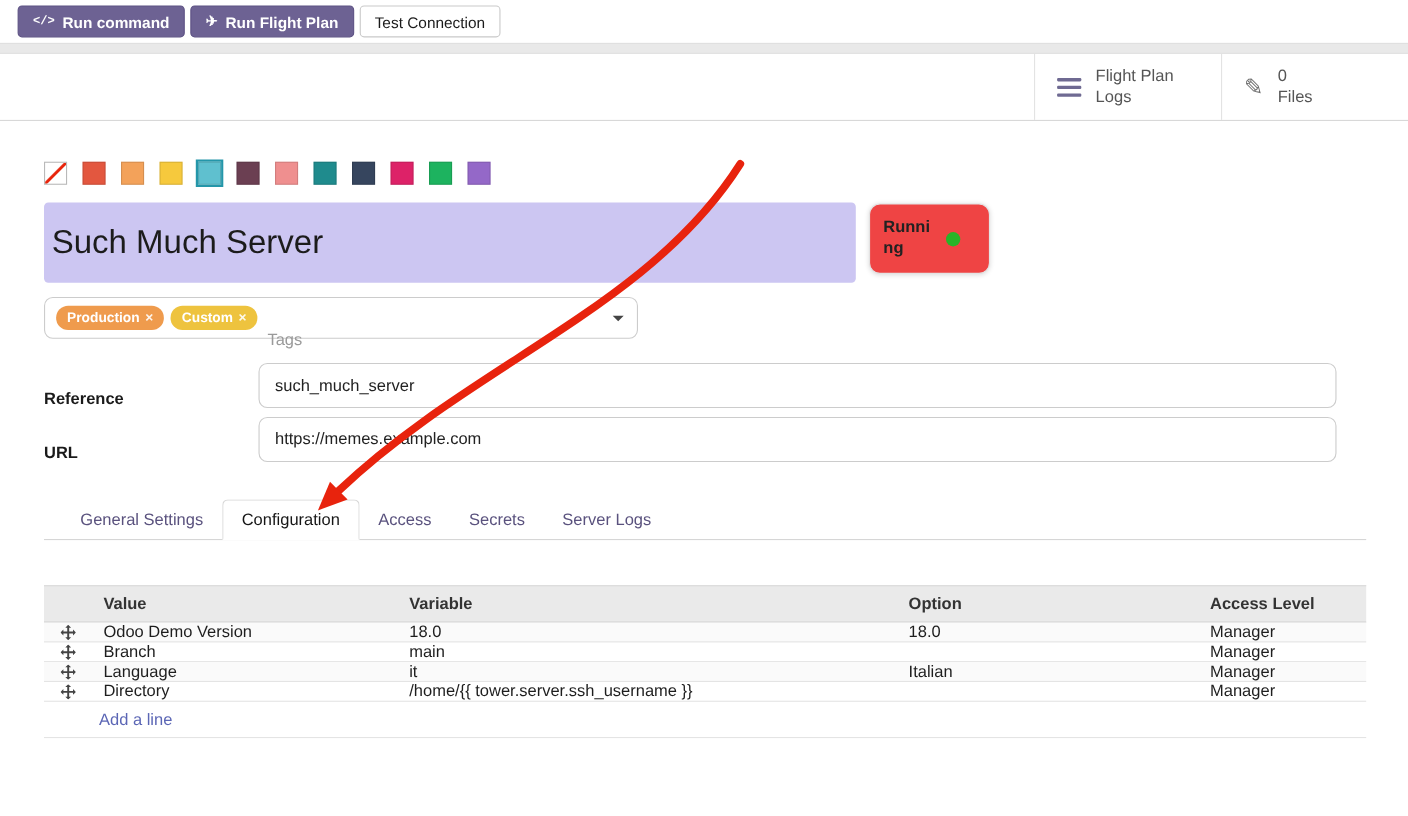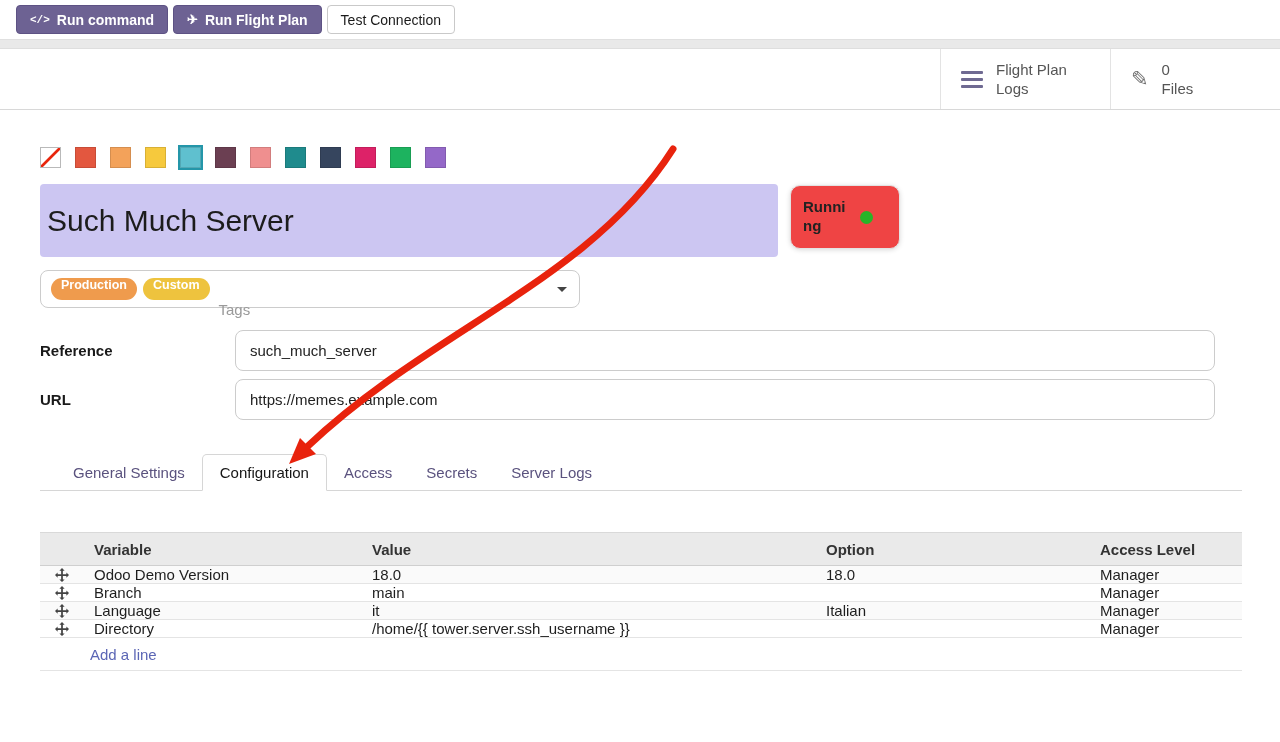--- a/index.html
+++ b/index.html
@@ -39,27 +39,27 @@
   .name-input { width: 738px; height: 73px; background: #ccc6f2; border-radius: 4px;
     display: flex; align-items: center; padding: 0 7px; font-size: 30px; color: #1c1c1c; cursor: text; }
   .status-card { width: 110px; height: 64px; background: #ef4444; border: 1px solid #e3e3e3; border-radius: 10px;
     box-shadow: 0 1px 5px rgba(0,0,0,.15); display: flex; align-items: center; padding: 0 12px; gap: 9px; margin-top: 1px; cursor: pointer; }
   .status-text { font-weight: 700; font-size: 15px; color: #222; width: 48px; line-height: 1.25; word-break: break-all; }
   .status-dot { width: 13px; height: 13px; border-radius: 50%; flex: 0 0 auto; }
   
   .tags-field { margin-top: 13px; width: 540px; height: 38px; border: 1px solid #ccc; border-radius: 8px;
     display: flex; align-items: center; padding: 0 12px 0 10px; gap: 6px; cursor: text; }
   .tag-pill { display: inline-flex; align-items: center; gap: 5px; height: 22px; padding: 0 10px;
-    border-radius: 11px; color: #fff; font-size: 12.5px; font-weight: 700; white-space: nowrap; flex-direction: column; }
+    border-radius: 11px; color: #fff; font-size: 12.5px; font-weight: 700; white-space: nowrap; }
   .tag-x { cursor: pointer; opacity: .9; font-weight: 700; }
   .tags-placeholder { color: #9a9a9a; font-size: 15px; margin-left: 3px; margin-top: 40px; }
   .tags-caret { margin-left: auto; width: 0; height: 0; border-left: 5px solid transparent;
     border-right: 5px solid transparent; border-top: 5px solid #444; cursor: pointer; }
   
-  .field-row { display: flex; align-items: center; margin-right: 27px; margin-top: 8px; }
+  .field-row { display: flex; align-items: flex-end; margin-right: 27px; margin-top: 8px; }
   .field-row.first { margin-top: 22px; }
   .field-label { width: 195px; font-size: 15px; font-weight: 700; color: #1a1a1a; }
   .field-input { flex: 1; height: 41px; border: 1px solid #ccc; border-radius: 8px;
     display: flex; align-items: center; padding: 0 14px; font-size: 15px; color: #222; cursor: text; }
   
   .tabs { margin-top: 34px; display: flex; align-items: flex-end; border-bottom: 1px solid #d6d6d6; padding-left: 16px; }
   .tab { padding: 9px 17px; font-size: 15px; color: #5a527e; cursor: pointer; white-space: nowrap; }
   .tab.active { background: #fff; border: 1px solid #d6d6d6; border-bottom: 1px solid #fff;
     border-radius: 5px 5px 0 0; margin-bottom: -1px; color: #161616; }
   
@@ -165,22 +165,22 @@
     <div class="tab">General Settings</div>
     <div class="tab active">Configuration</div>
     <div class="tab">Access</div>
     <div class="tab">Secrets</div>
     <div class="tab">Server Logs</div>
   </div>
 
   <div class="table">
     <div class="trow thead">
       <div class="tcell"></div>
+      <div class="tcell">Value</div>
       <div class="tcell">Variable</div>
-      <div class="tcell">Value</div>
       <div class="tcell">Option</div>
       <div class="tcell">Access Level</div>
     </div>
 
     <div class="trow striped">
       <div class="drag">
         <svg width="14" height="14" viewBox="0 0 16 16">
             <path d="M8 0 L11 3 H9 V7 H13 V5 L16 8 L13 11 V9 H9 V13 H11 L8 16 L5 13 H7 V9 H3 V11 L0 8 L3 5 V7 H7 V3 H5 Z" fill="#444"></path>
           </svg>
       </div>

